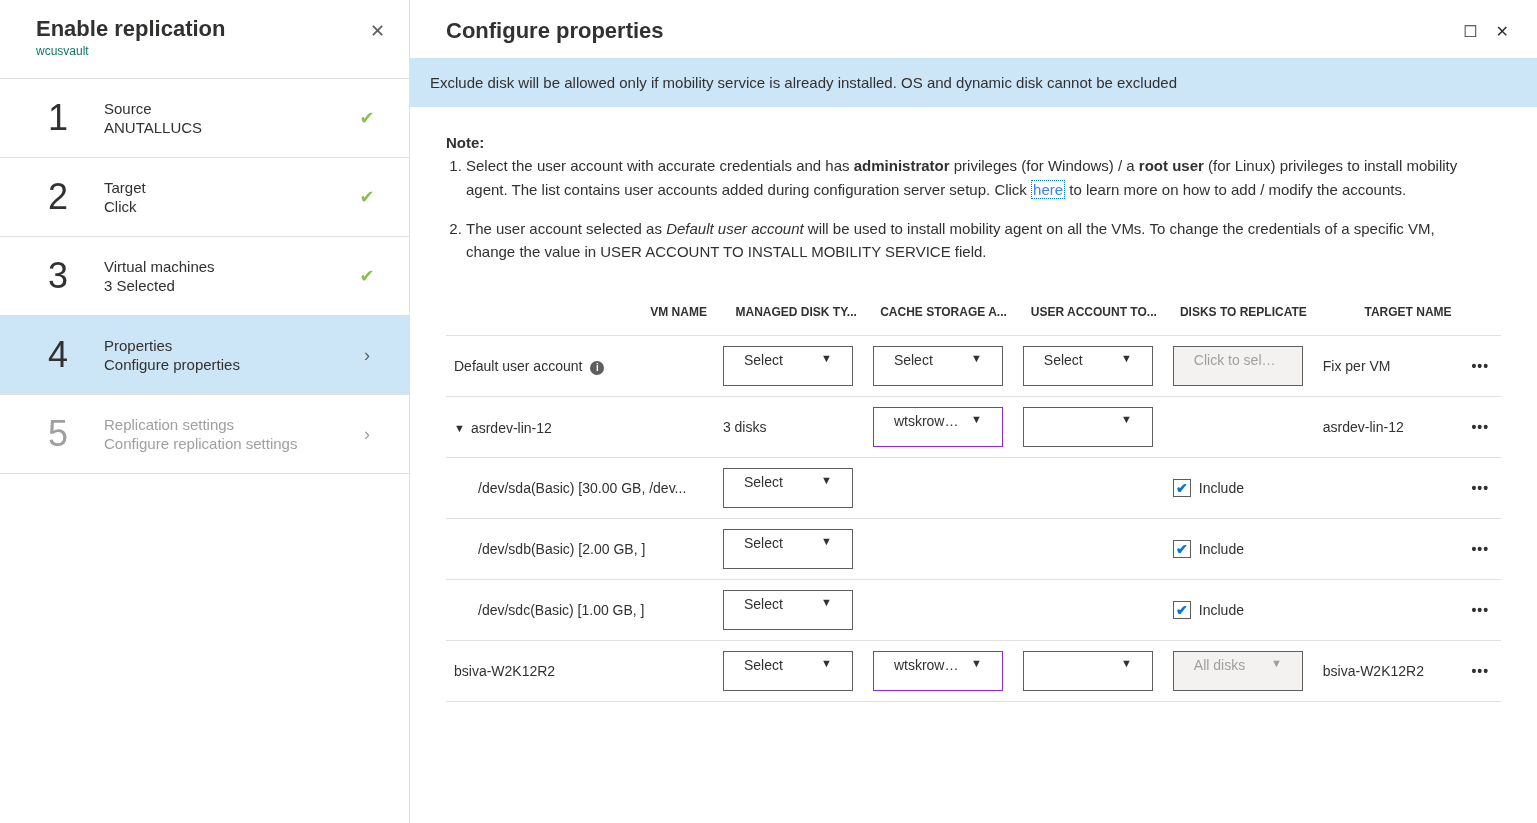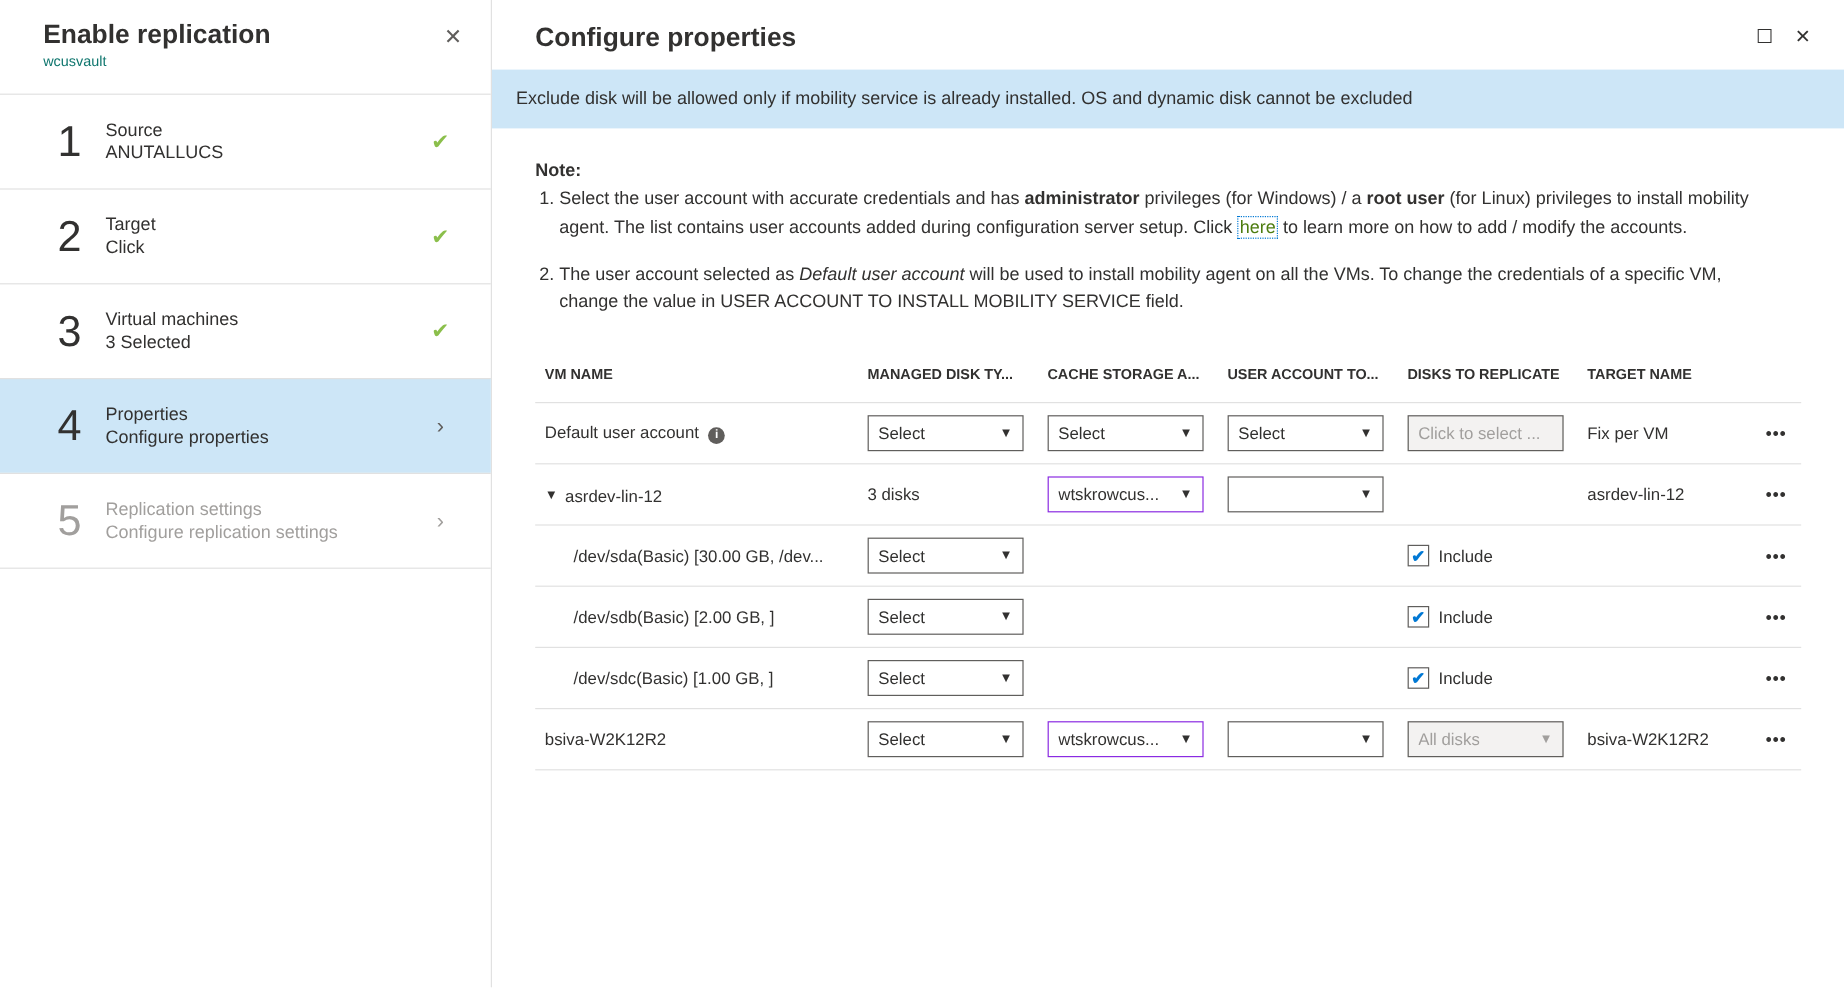--- a/index.html
+++ b/index.html
@@ -11,54 +11,54 @@
 .left-title { font-size: 22px; font-weight: 600; }
 .left-sub { font-size: 12px; color: #0f766e; margin-top: 2px; }
 .close-x { font-size: 18px; color: #605e5c; cursor: pointer; padding: 4px; }
 
 .steps { margin-top: 12px; }
 .step { display: flex; align-items: center; padding: 18px 28px 18px 36px; border-top: 1px solid #e1e1e1; }
 .step:last-child { border-bottom: 1px solid #e1e1e1; }
 .step.active { background: #cde6f7; }
 .step-num { font-size: 36px; font-weight: 300; width: 44px; text-align: center; }
 .step.future .step-num, .step.future .step-labels { color: #a19f9d; }
-.step-labels { flex: 1; margin-left: 8px; }
+.step-labels { flex: 1; margin-left: 24px; }
 .step-label { font-size: 15px; }
 .step-sublabel { font-size: 15px; margin-top: 2px; }
 .step-status { width: 28px; text-align: center; font-size: 18px; color: #8bbf4b; }
 .chev { color: #605e5c; }
 .step.future .chev { color: #a19f9d; }
 
 
 .right { flex: 1; display: flex; flex-direction: column; }
 .right-header { display: flex; align-items: center; justify-content: space-between; padding: 18px 28px 14px 36px; }
 .right-title { font-size: 22px; font-weight: 600; }
 .right-controls { display: flex; gap: 18px; align-items: center; }
 .icon-btn { cursor: pointer; font-size: 16px; color: #323130; }
 
 .banner { background: #cde6f7; padding: 16px 20px; font-size: 15px; }
 
 .note-block { padding: 24px 56px 0 36px; font-size: 15px; line-height: 1.55; }
 .note-title { font-weight: 700; }
 ol.note-list { padding-left: 20px; }
 ol.note-list li { margin-bottom: 16px; }
-.link { color: #4d7c0f; text-decoration: none; border: 1px dotted #0078d4; padding: 0 1px; }
+.link { color: #3b82f6; text-decoration: none; border: 1px dotted #0078d4; padding: 0 1px; }
 .strong { font-weight: 700; }
 .italic { font-style: italic; }
 
 .table-wrap { padding: 10px 36px 0 36px; }
 table { width: 100%; border-collapse: collapse; table-layout: fixed; }
-th { text-align: left; font-size: 12px; font-weight: 700; padding: 16px 8px; border-bottom: 1px solid #e1e1e1; white-space: nowrap; overflow: hidden; text-overflow: ellipsis; }
+th { text-align: right; font-size: 12px; font-weight: 700; padding: 16px 8px; border-bottom: 1px solid #e1e1e1; white-space: nowrap; overflow: hidden; text-overflow: ellipsis; }
 td { padding: 10px 8px; border-bottom: 1px solid #e1e1e1; vertical-align: middle; font-size: 14px; white-space: nowrap; overflow: hidden; text-overflow: ellipsis; }
 col.c-name { width: 260px; }
 col.c-sel { width: 145px; }
 col.c-target { width: 140px; }
 col.c-more { width: 40px; }
 
-.sel { display: flex; align-items: center; justify-content: space-between; border: 1px solid #605e5c; padding: 5px 8px; background: #fff; cursor: pointer; font-size: 14px; height: 30px; width: 130px; }
+.sel { display: flex; align-items: flex-start; justify-content: space-between; border: 1px solid #605e5c; padding: 5px 20px; background: #fff; cursor: pointer; font-size: 14px; height: 40px; width: 130px; }
 .sel.highlight { border: 1px solid #8a2be2; }
 .sel.disabled { background: #f3f2f1; color: #a19f9d; cursor: default; }
 .sel .sel-text { overflow: hidden; text-overflow: ellipsis; white-space: nowrap; }
 .sel .caret { font-size: 11px; margin-left: 6px; }
 
 .expander { display: inline-flex; align-items: center; gap: 6px; cursor: pointer; }
 .expander .tri { font-size: 11px; }
 .indent { padding-left: 32px; }
 
 .chk { display: inline-flex; align-items: center; gap: 8px; }

